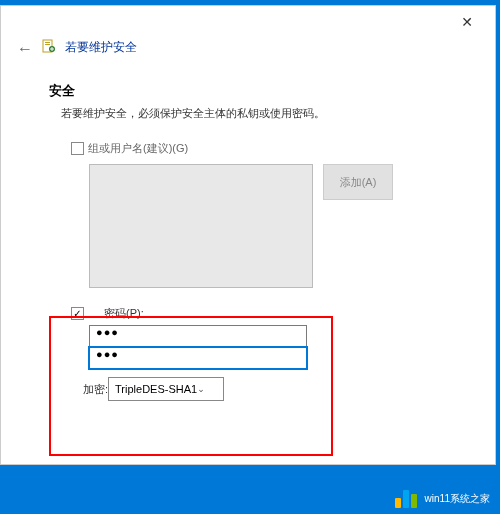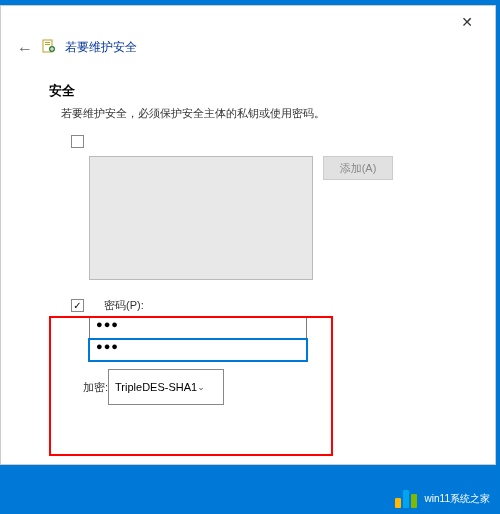--- a/index.html
+++ b/index.html
@@ -58,21 +58,21 @@
     .section-title {
       font-size: 13px;
       font-weight: bold;
       color: #000;
       margin-bottom: 6px;
     }
     .section-desc {
       font-size: 11px;
       color: #333;
       padding-left: 12px;
-      margin-bottom: 14px;
+      margin-bottom: 20px;
     }
     .group-users-row {
       display: flex;
       align-items: center;
       gap: 4px;
       padding-left: 22px;
       margin-bottom: 8px;
     }
     .checkbox {
       width: 13px;
@@ -103,21 +103,21 @@
       background: #e8e8e8;
       border: 1px solid #bbb;
     }
     .side-buttons {
       display: flex;
       flex-direction: column;
       gap: 6px;
     }
     .btn {
       width: 70px;
-      height: 24px;
+      height: 36px;
       background: #e1e1e1;
       border: 1px solid #ccc;
       color: #888;
       display: flex;
       align-items: center;
       justify-content: center;
       font-size: 11px;
     }
     .red-box {
       position: absolute;
@@ -161,21 +161,21 @@
     }
     .encrypt-row {
       display: flex;
       align-items: center;
       margin-left: 12px;
       margin-top: 8px;
     }
     .encrypt-label { font-size: 11px; color: #333; }
     .dropdown {
       width: 116px;
-      height: 36px;
+      height: 24px;
       border: 1px solid #888;
       background: #fff;
       display: flex;
       align-items: center;
       padding: 0 4px 0 6px;
       font-size: 11px;
     }
     .dropdown-arrow { font-size: 9px; color: #555; }
     .watermark {
       position: absolute;
@@ -232,20 +232,21 @@
     </span>
     <span class="wizard-title">若要维护安全</span>
   </div>
 
   <div class="content">
     <div class="section-title">安全</div>
     <div class="section-desc">若要维护安全，必须保护安全主体的私钥或使用密码。</div>
 
     <div class="group-users-row">
       <span class="checkbox"></span>
+      <span class="cb-label">组或用户名(建议)(G)</span>
     </div>
 
     <div class="users-area">
       <div class="listbox"></div>
       <div class="side-buttons">
         <div class="btn">
           <span>添加(A)</span>
         </div>
       </div>
     </div>

